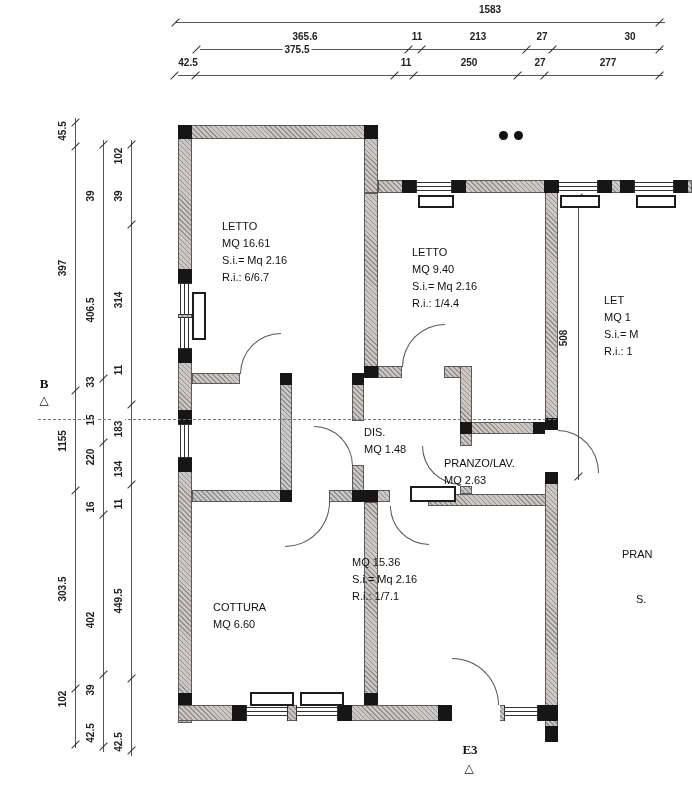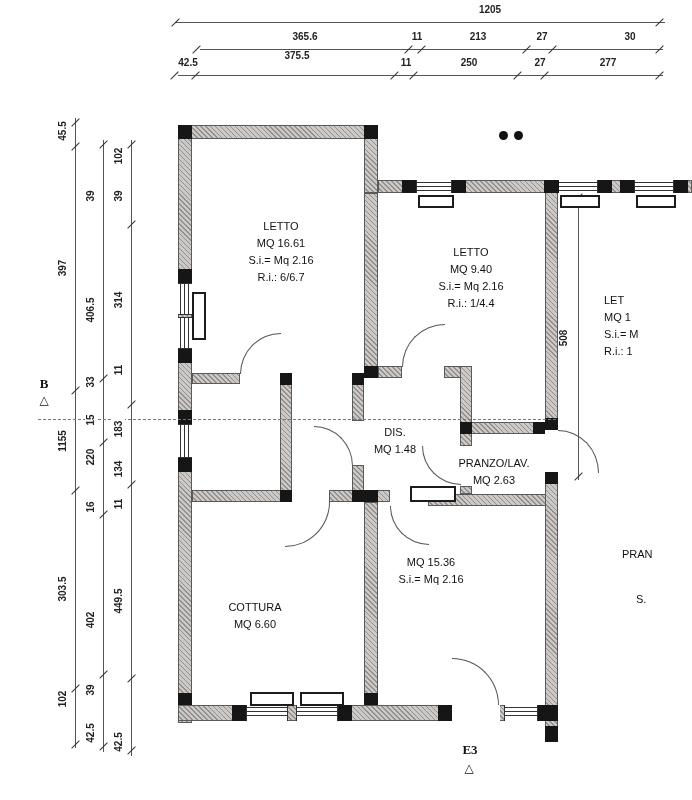--- a/index.html
+++ b/index.html
@@ -19,21 +19,21 @@
   .winv{position:absolute;background:linear-gradient(to right,#fff 0 2px,#333 2px 3px,#fff 3px 6px,#333 6px 7px,#fff 7px 10px,#333 10px 11px,#fff 11px 100%);
         box-shadow:inset 0 1px 0 #333,inset 0 -1px 0 #333;}
   .gap{position:absolute;background:#fff;}
   .arc{position:absolute;border:0 solid #555;}
   .arc.tl{border-top-width:1.5px;border-left-width:1.5px;border-top-left-radius:100%;}
   .arc.tr{border-top-width:1.5px;border-right-width:1.5px;border-top-right-radius:100%;}
   .arc.bl{border-bottom-width:1.5px;border-left-width:1.5px;border-bottom-left-radius:100%;}
   .arc.br{border-bottom-width:1.5px;border-right-width:1.5px;border-bottom-right-radius:100%;}
   .fix{position:absolute;border:2px solid #1c1c1c;background:#fff;}
   .dot{position:absolute;width:9px;height:9px;border-radius:50%;background:#111;}
-  .room{position:absolute;font:11px/17px "Liberation Sans",sans-serif;color:#111;text-align:center;white-space:nowrap;}
+  .room{position:absolute;font:11px/17px "Liberation Sans",sans-serif;color:#111;text-align:left;white-space:nowrap;}
   .room.left{text-align:left;}
   .mark{position:absolute;font:bold 13px "Liberation Serif",serif;color:#111;transform:translate(-50%,-50%);}
   .tri{position:absolute;font:12px "DejaVu Sans",sans-serif;color:#111;transform:translate(-50%,-50%);}
 </style>
 </head>
 <body>
 
 <div class="canvas">
 
   <div class="dline" style="left:175px;top:22px;width:490px;height:1px"></div>
@@ -157,28 +157,28 @@
   <div class="fix" style="left:636px;top:195px;width:36px;height:9px"></div>
   <div class="fix" style="left:192px;top:292px;width:10px;height:44px"></div>
   <div class="fix" style="left:410px;top:486px;width:42px;height:12px"></div>
   <div class="fix" style="left:250px;top:692px;width:40px;height:10px"></div>
   <div class="fix" style="left:300px;top:692px;width:40px;height:10px"></div>
 
   <div class="dash" style="left:38px;top:419px;width:518px"></div>
   <div class="dot" style="left:499px;top:131px"></div>
   <div class="dot" style="left:514px;top:131px"></div>
 
-  <span class="dim" style="left:490px;top:10px">1205</span>
+  <span class="dim" style="left:490px;top:10px">1583</span>
   <span class="dim" style="left:305px;top:37px">365.6</span>
   <span class="dim" style="left:417px;top:37px">11</span>
   <span class="dim" style="left:478px;top:37px">213</span>
   <span class="dim" style="left:542px;top:37px">27</span>
   <span class="dim" style="left:630px;top:37px">30</span>
   <span class="dim" style="left:188px;top:63px">42.5</span>
-  <span class="dim" style="left:297px;top:56px">375.5</span>
+  <span class="dim" style="left:297px;top:50px">375.5</span>
   <span class="dim" style="left:406px;top:63px">11</span>
   <span class="dim" style="left:469px;top:63px">250</span>
   <span class="dim" style="left:540px;top:63px">27</span>
   <span class="dim" style="left:608px;top:63px">277</span>
 
   <span class="dim v" style="left:63px;top:131px">45.5</span>
   <span class="dim v" style="left:63px;top:268px">397</span>
   <span class="dim v" style="left:63px;top:441px">1155</span>
   <span class="dim v" style="left:63px;top:589px">303.5</span>
   <span class="dim v" style="left:63px;top:699px">102</span>
@@ -238,20 +238,21 @@
   </div>
 
   <div class="room" style="left:444px;top:455px;width:100px">
     <div>PRANZO/LAV.</div>
     <div>MQ 2.63</div>
   </div>
 
   <div class="room" style="left:352px;top:554px;width:158px">
     <div>MQ 15.36</div>
     <div>S.i.= Mq 2.16</div>
+    <div>R.i.: 1/7.1</div>
   </div>
 
   <div class="room" style="left:213px;top:599px;width:84px">
     <div>COTTURA</div>
     <div>MQ 6.60</div>
   </div>
 
   <div class="room left" style="left:622px;top:546px;width:70px">
     <div>PRAN</div>
   </div>

